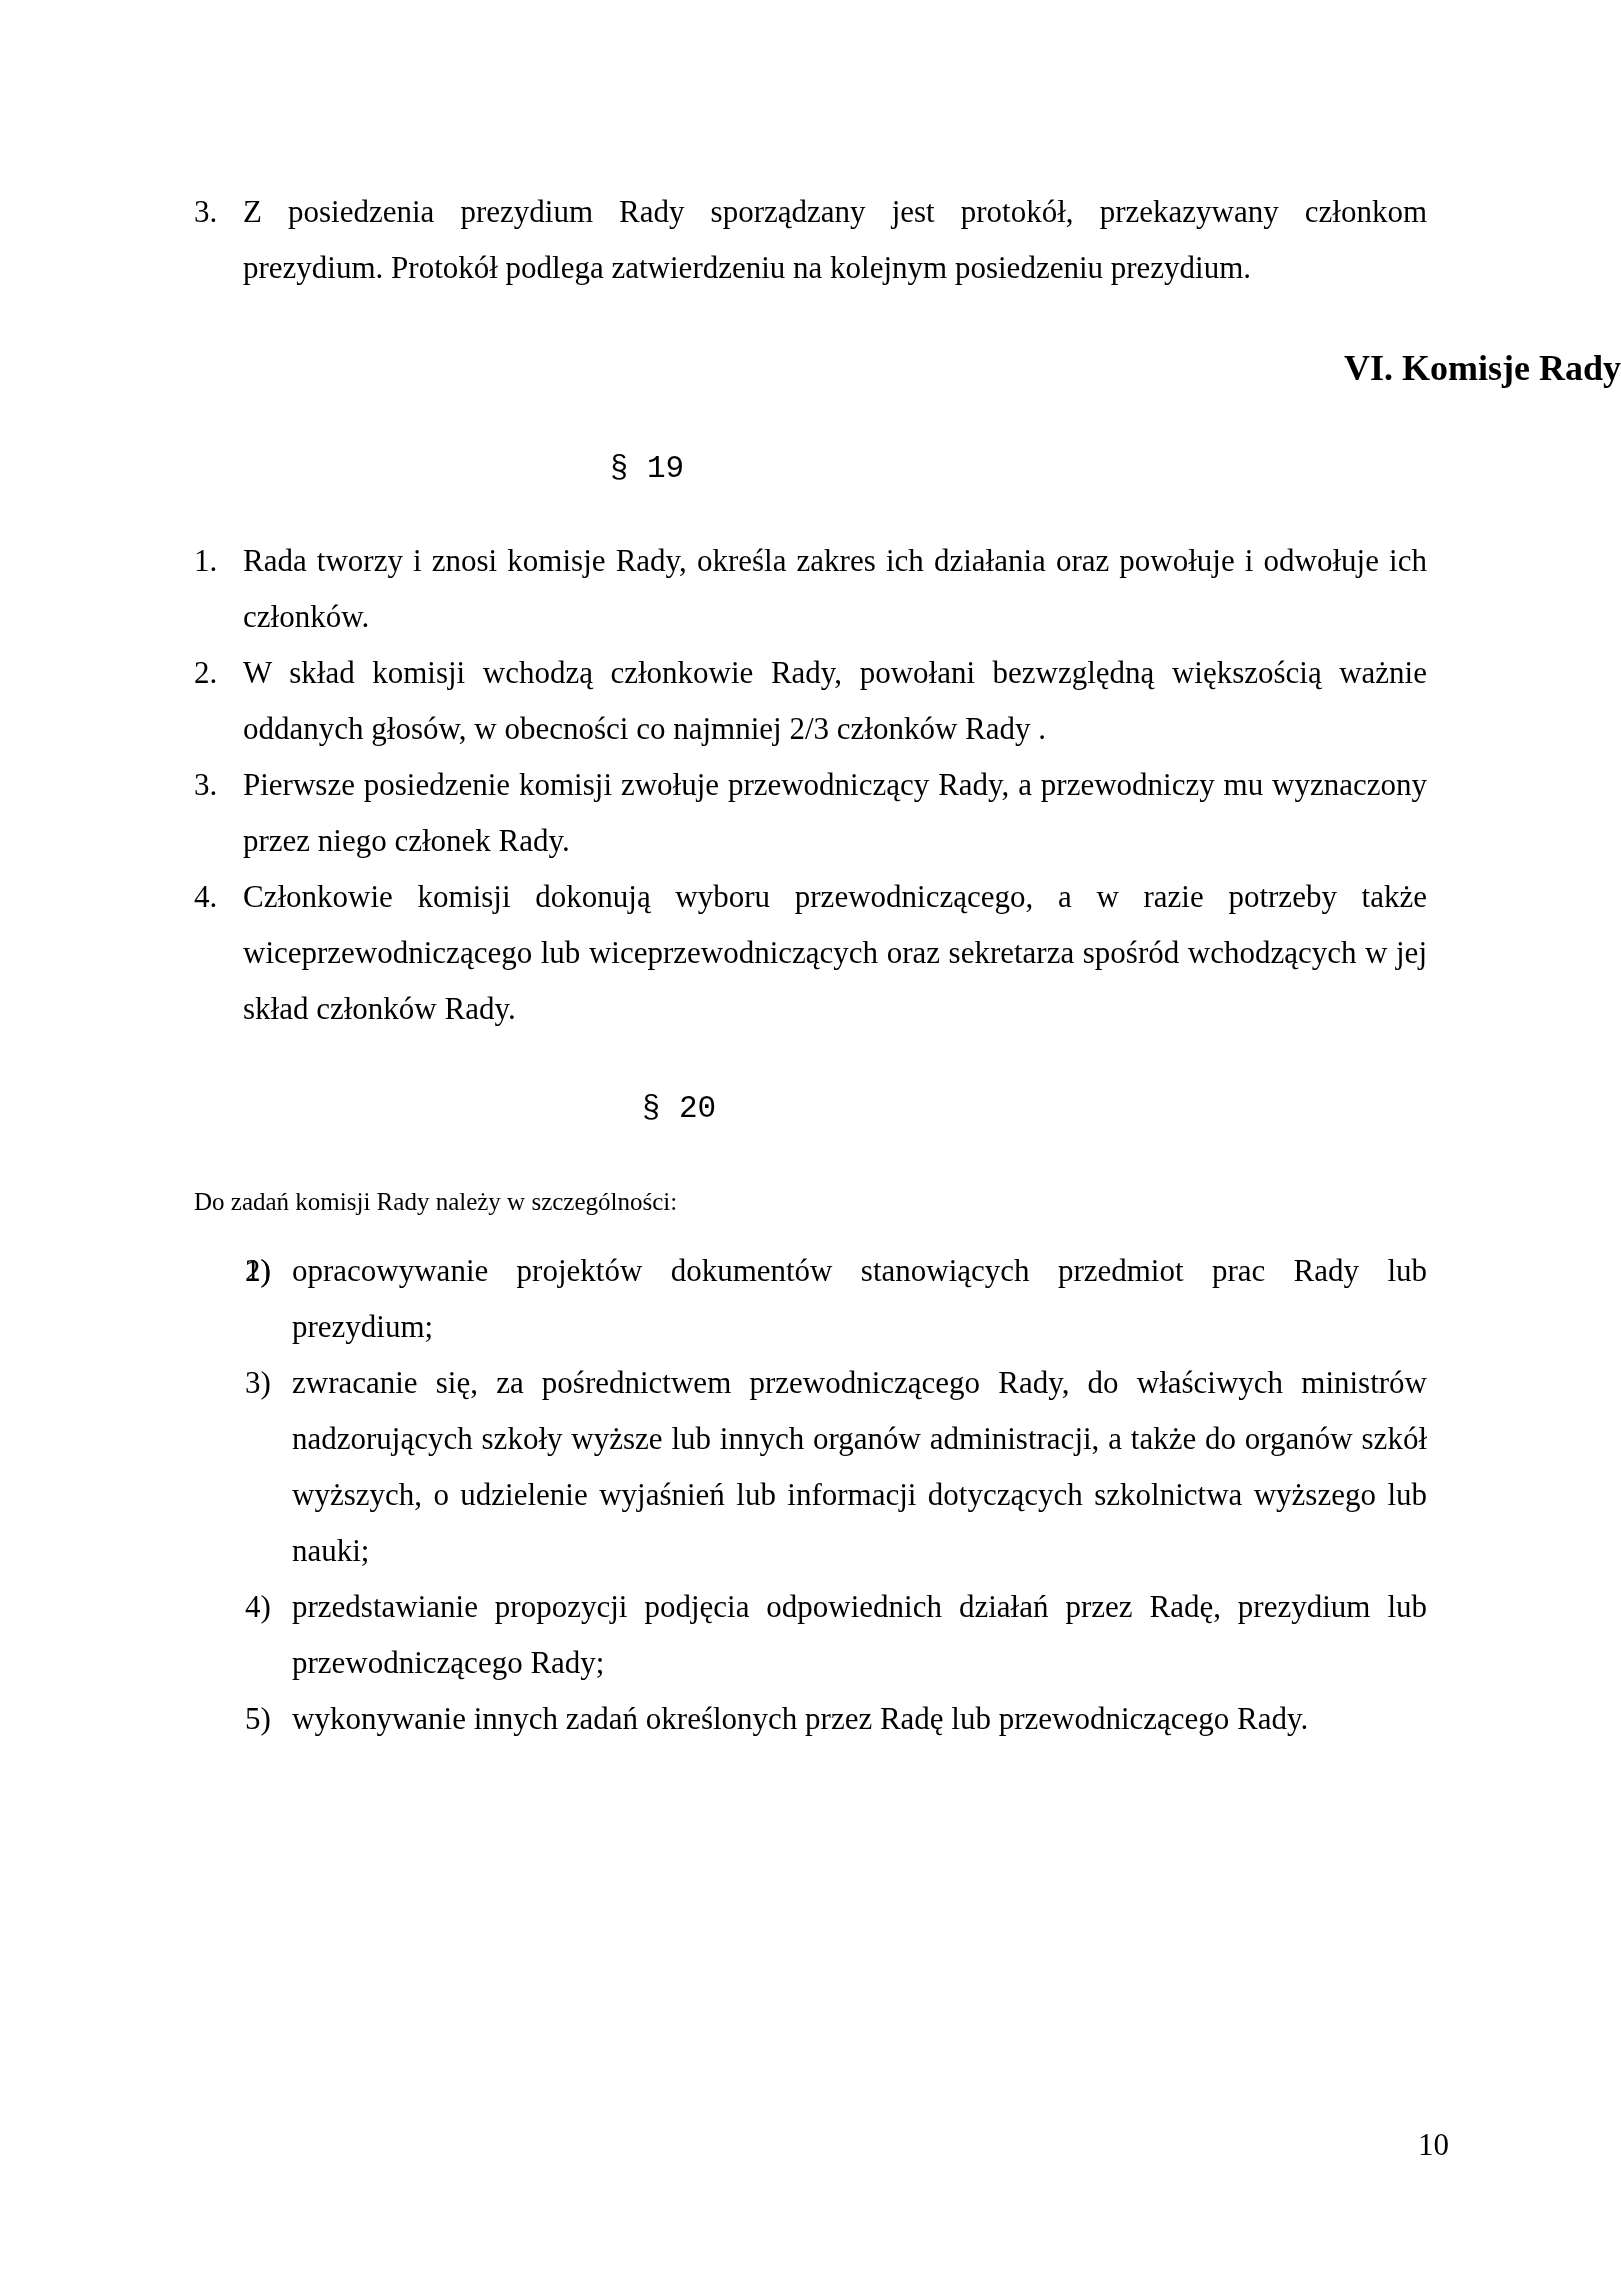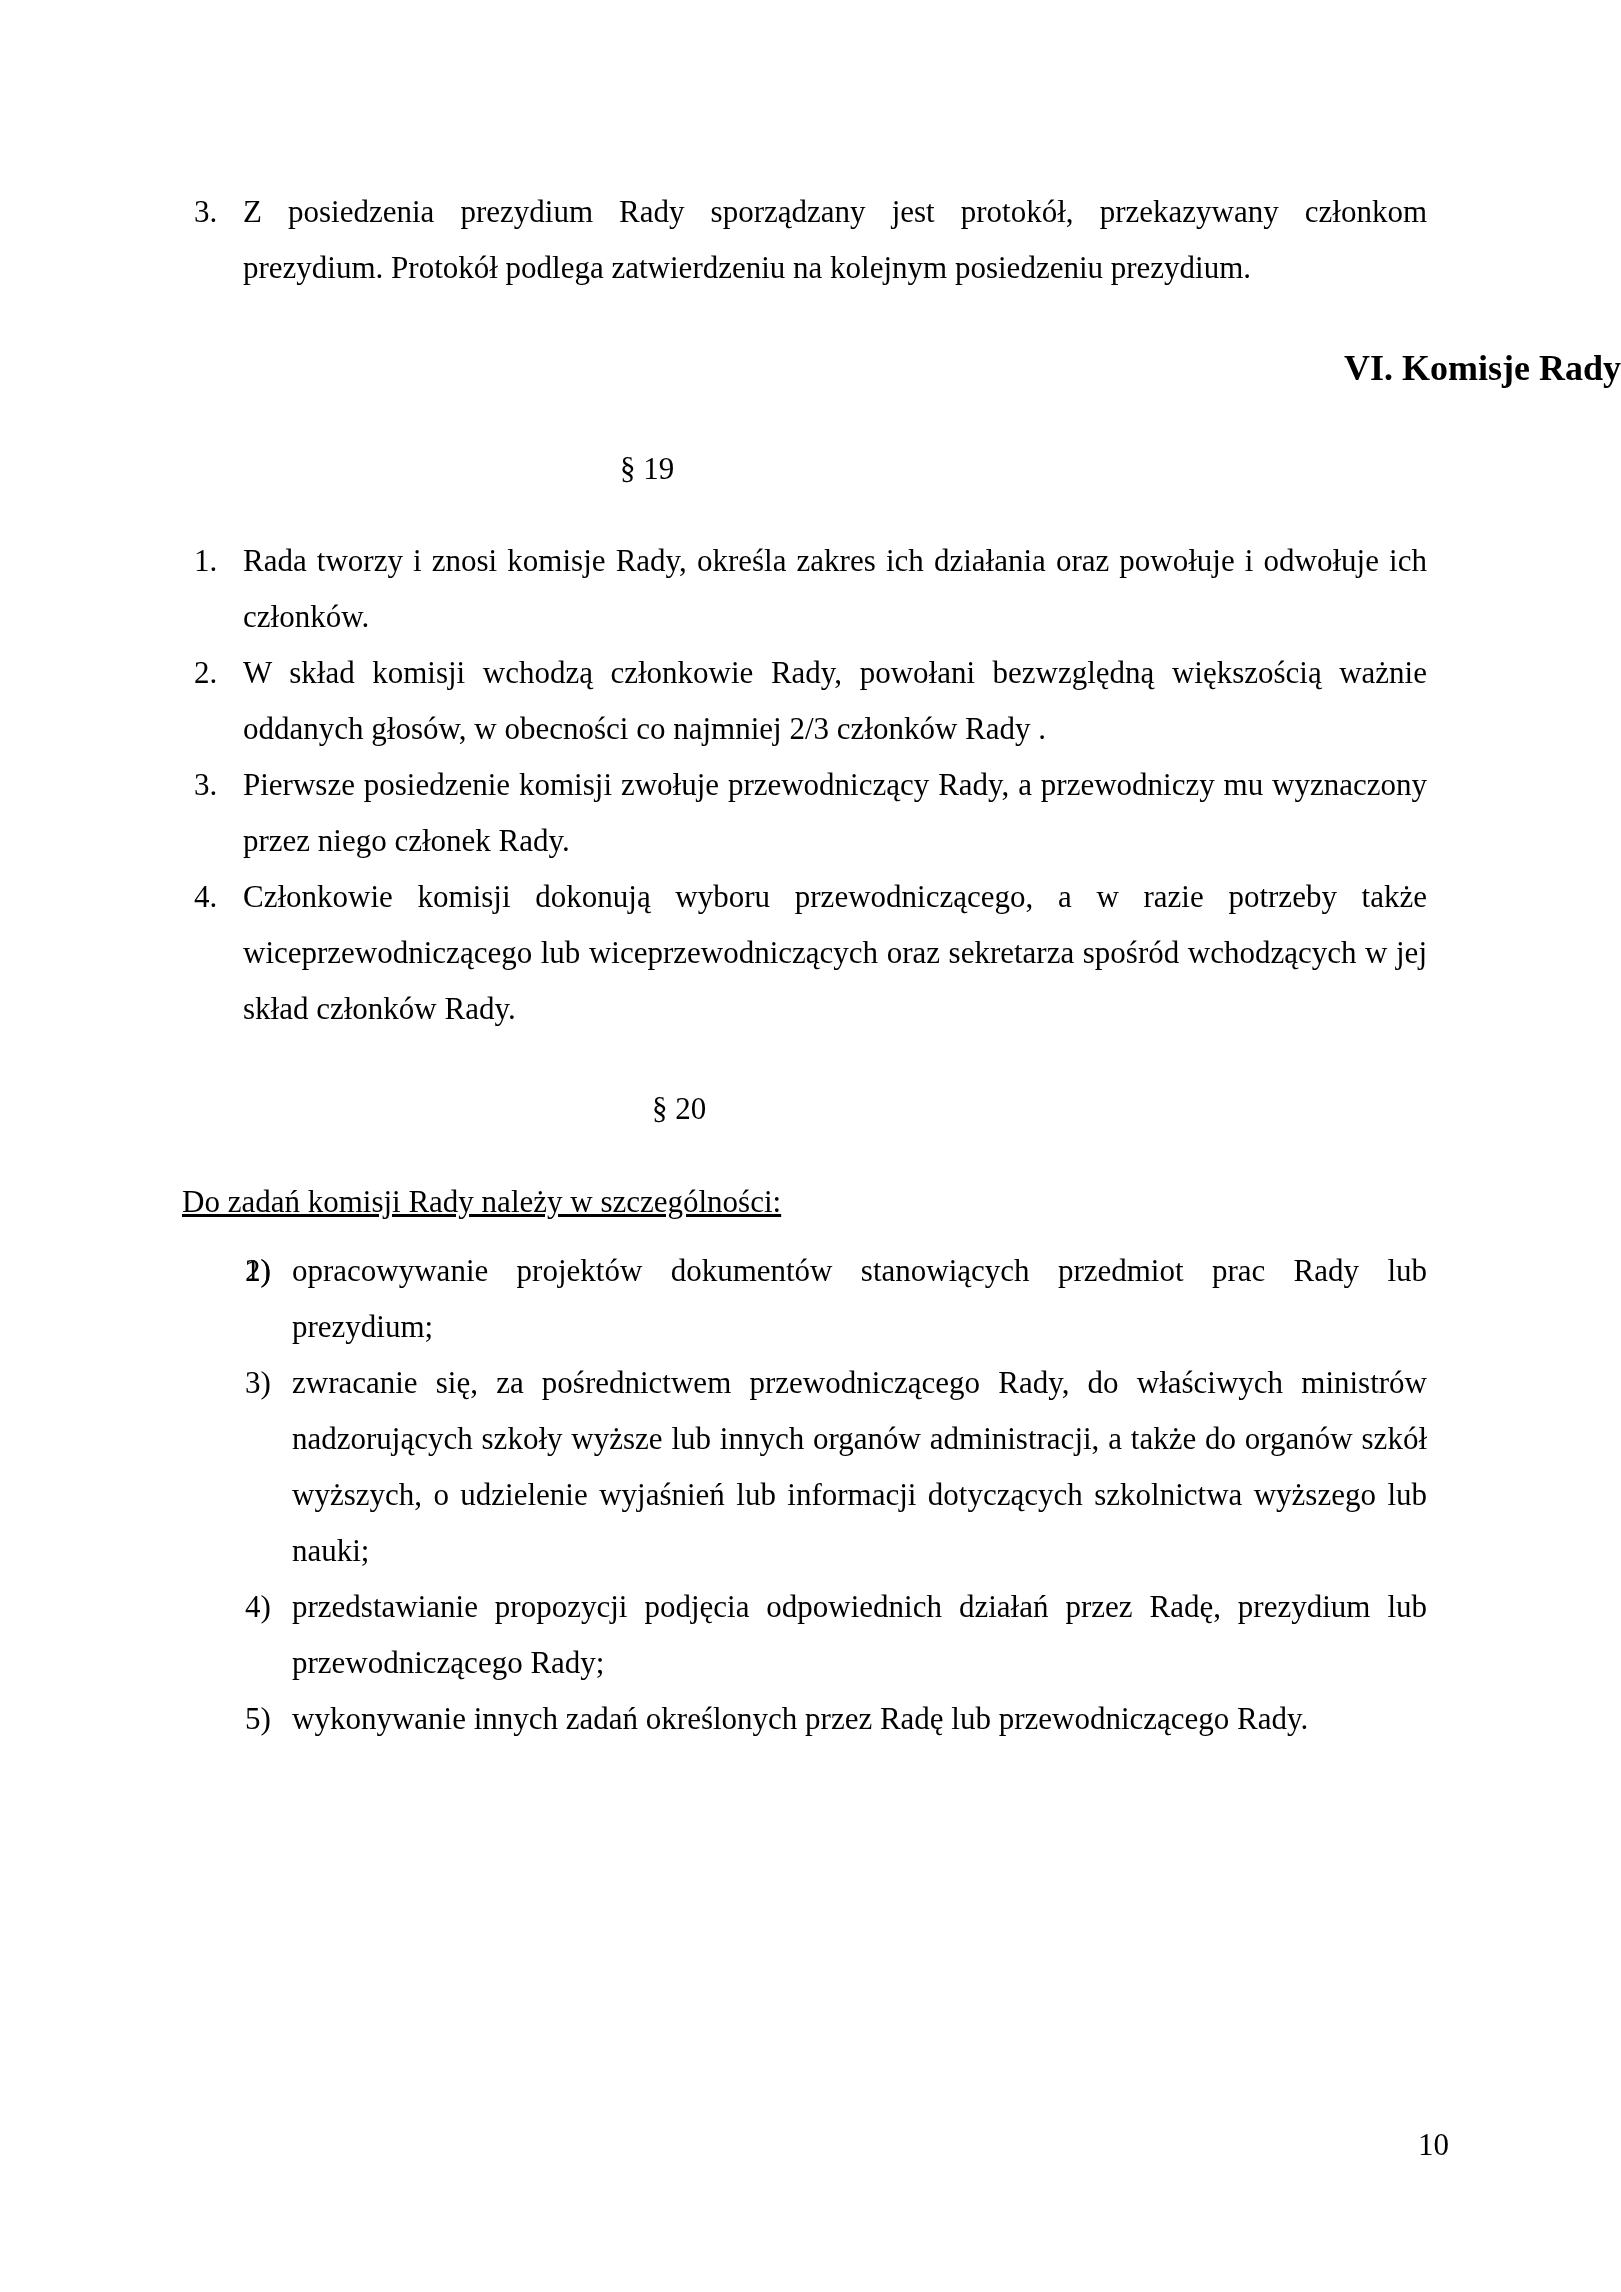--- a/index.html
+++ b/index.html
@@ -7,22 +7,22 @@
          font-family: "Liberation Serif", "DejaVu Serif", serif; color: #000; }
   .page { position: absolute; left: 0; top: 0; width: 1621px; height: 2293px; background: #fff; }
   .block { position: absolute; left: 194px; width: 1233px; font-size: 31px; line-height: 56px; }
   .olist { margin: 0; padding: 0; list-style: none; }
   .olist li { position: relative; padding-left: 49px; text-align: justify; }
   .olist li .num { position: absolute; left: 0; top: 0; }
   .tasks li { padding-left: 98px; }
   .tasks li .num { left: 51px; }
   .heading { position: absolute; left: 0; width: 1621px; text-align: center; font-weight: bold;
              font-size: 36px; line-height: 43px; }
-  .para-sign { position: absolute; left: 0; width: 1294px; text-align: center; font-size: 31px; line-height: 39px; }
-  .intro { position: absolute; left: 182px; font-size: 31px; line-height: 39px; text-decoration: underline; }
+  .para-sign { position: absolute; left: 0; width: 1294px; text-align: center; font-size: 31px; line-height: 39px; font-family: Liberation Mono, monospace; }
+  .intro { position: absolute; left: 194px; font-size: 25px; line-height: 39px; }
   .pagenum { position: absolute; left: 1400px; font-size: 31px; line-height: 39px; }
 </style>
 </head>
 <body>
 
 <div class="page">
 
   <div class="block" style="top:184px;">
     <ol class="olist">
       <li>

